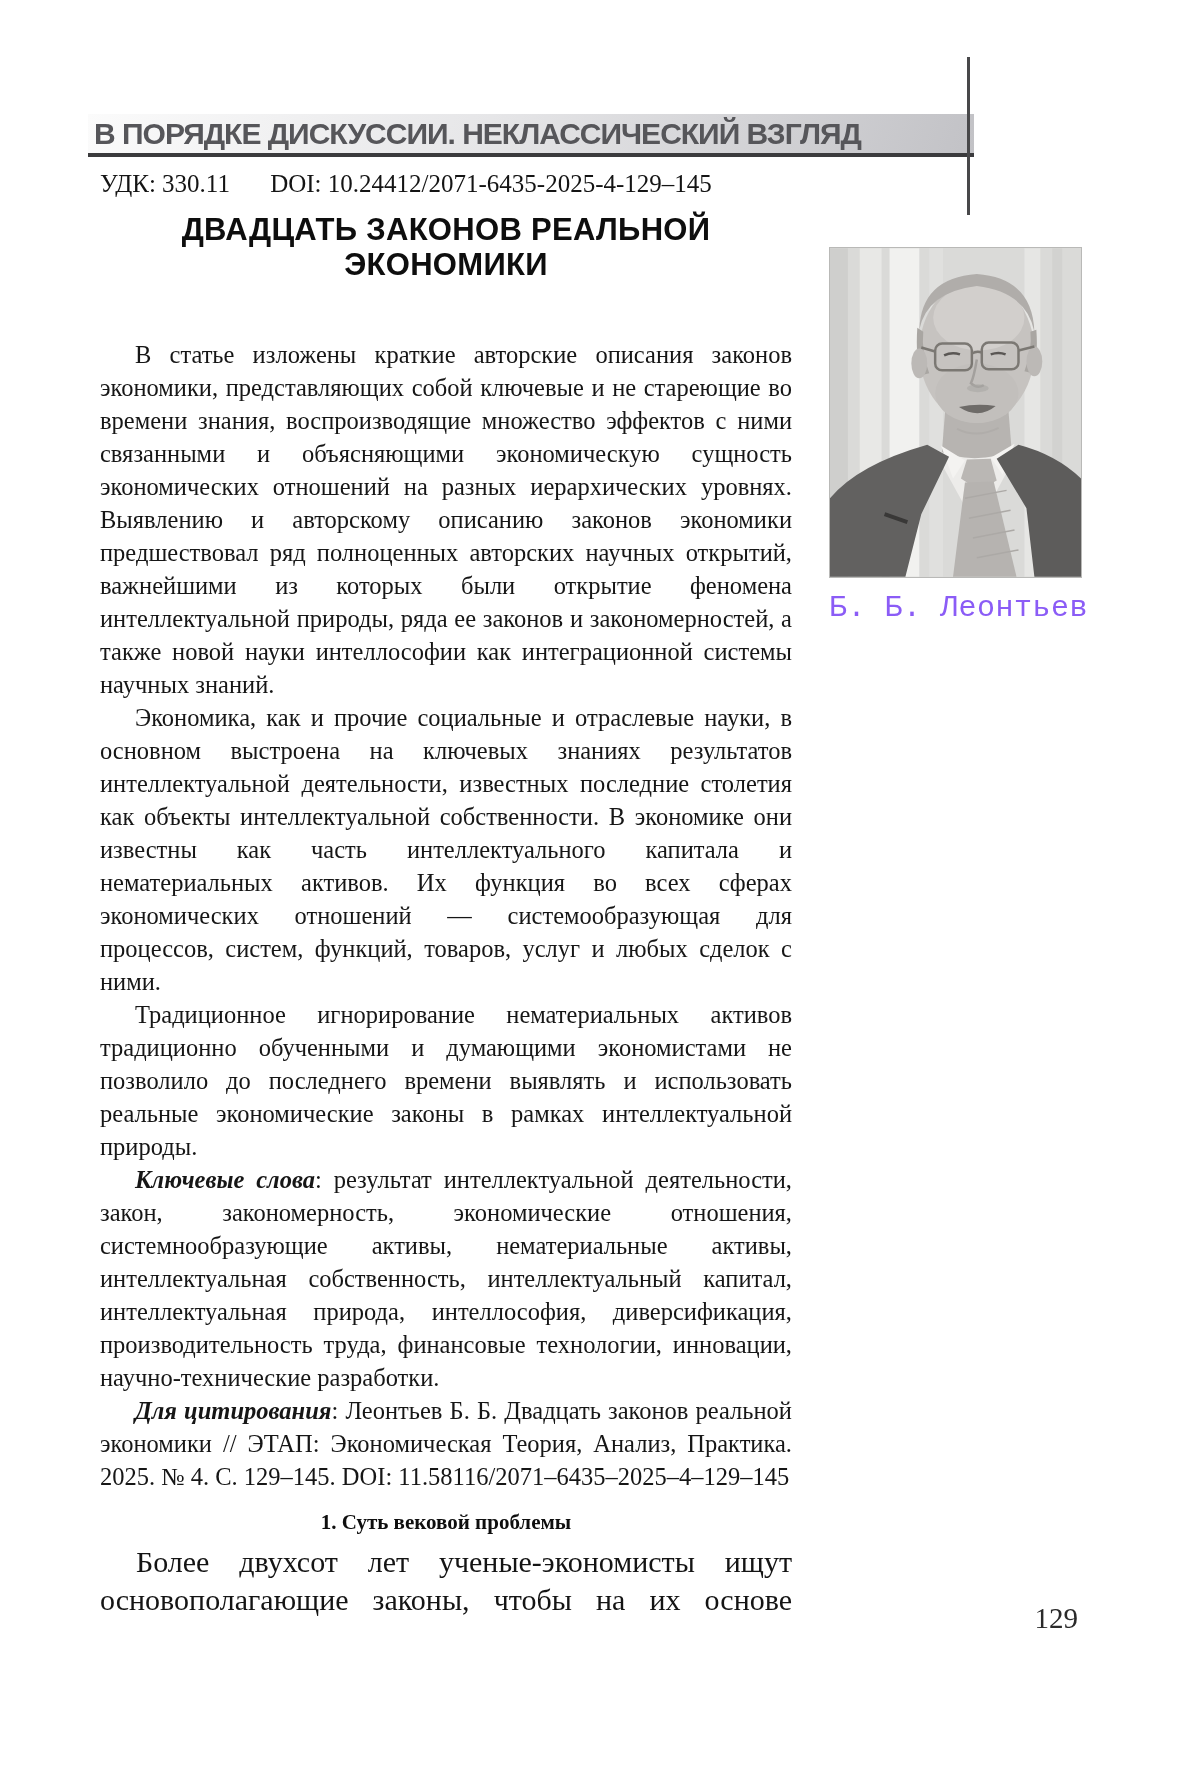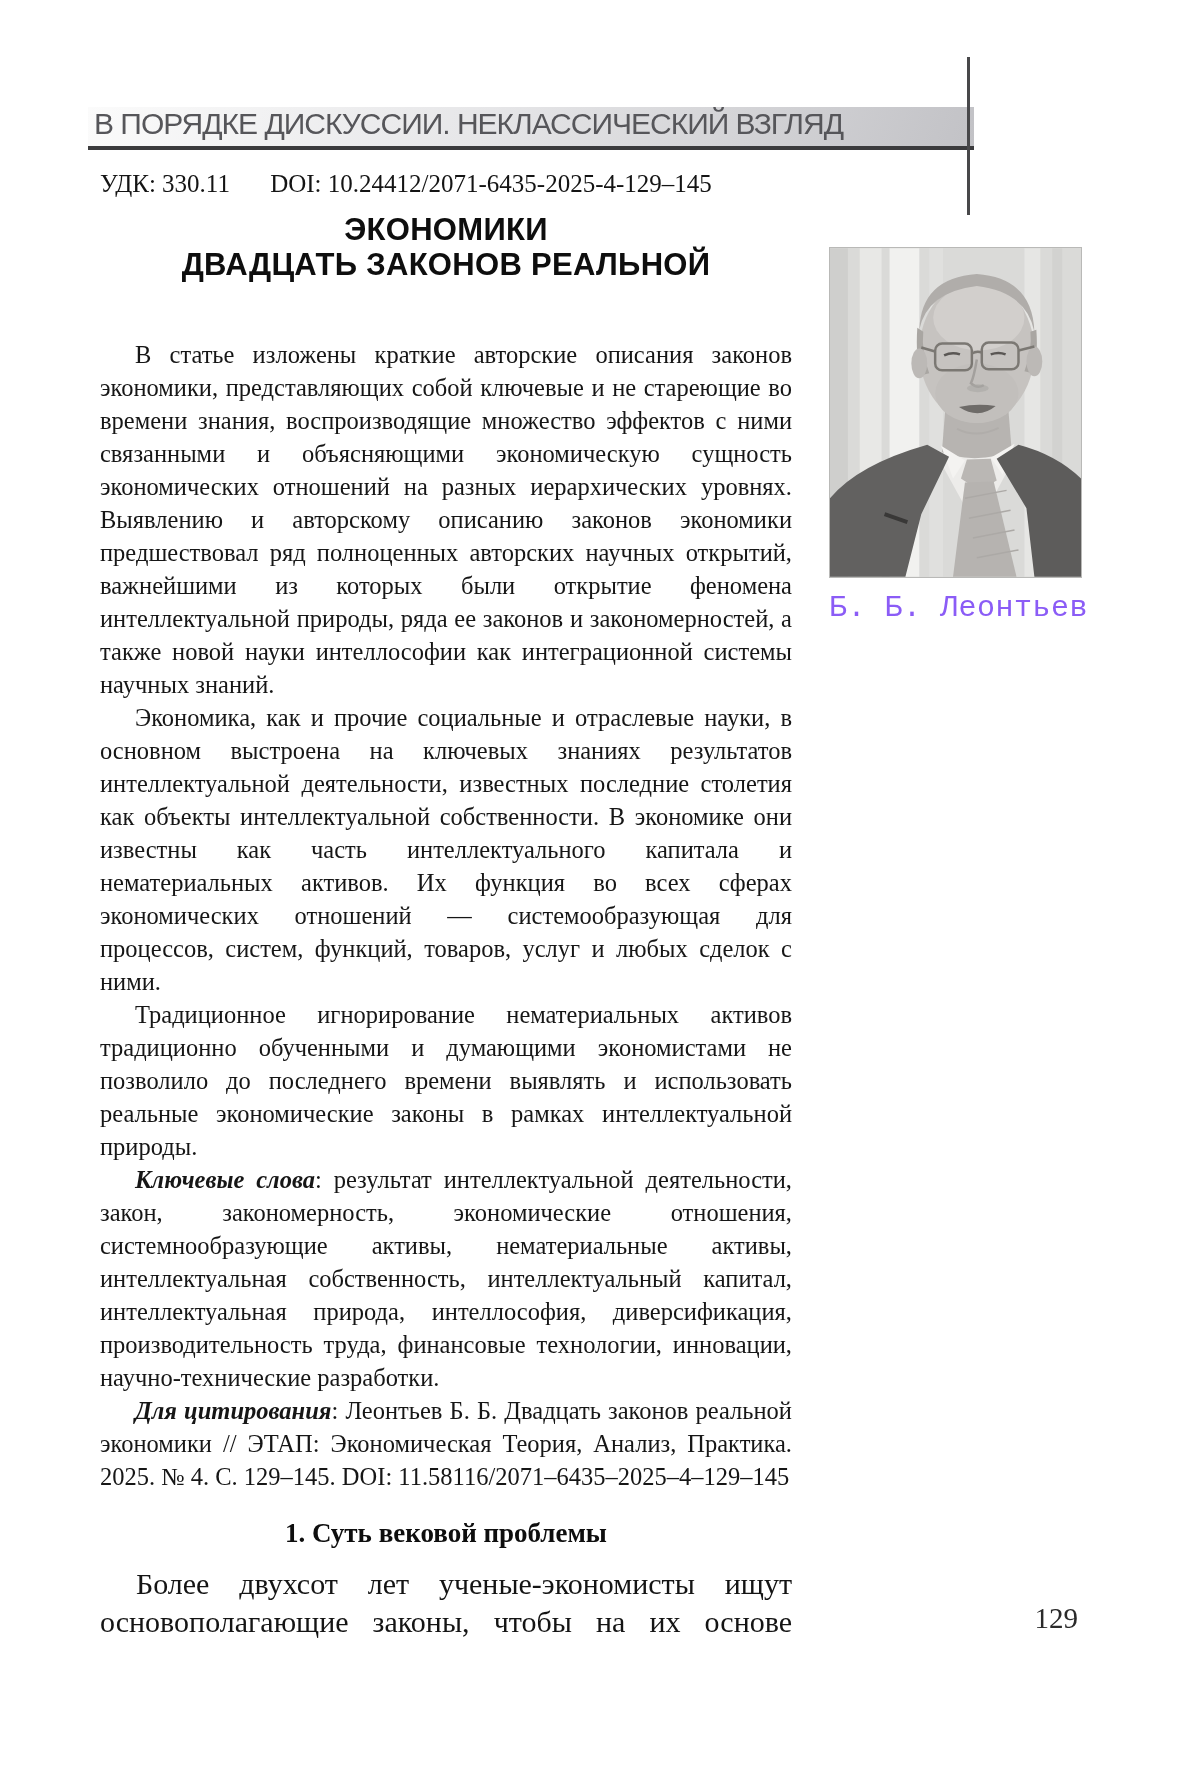--- a/index.html
+++ b/index.html
@@ -2,24 +2,24 @@
 <html><head>
 <meta charset="utf-8">
 <style>
   html,body{margin:0;padding:0;background:#ffffff;}
   .page{
     position:relative;width:1200px;height:1780px;background:#ffffff;
     overflow:hidden;font-family:"Liberation Serif",serif;color:#161616;
   }
   
   .rubric-bar{
-    position:absolute;left:88px;top:107px;width:880px;height:39px;
+    position:absolute;left:88px;top:114px;width:880px;height:39px;
     background:linear-gradient(110deg,#fbfbfb 0%,#e6e6e8 45%,#c2c2c6 100%);
     border-bottom:4px solid #3b3b3d;
-    display:flex;padding-left:6px;box-sizing:content-box;
+    display:flex;align-items:center;padding-left:6px;box-sizing:content-box;font-weight:bold;
   }
   .rubric-text{
     font-family:"Liberation Sans",sans-serif;font-size:30px;color:#56565a;
     letter-spacing:-1px;white-space:nowrap;
   }
   .vertical-rule{
     position:absolute;left:967px;top:57px;width:3px;height:158px;background:#48484a;
   }
   
   .udk-line{position:absolute;left:100px;top:170px;font-size:25px;color:#141414;}
@@ -44,21 +44,21 @@
   
   .abstract{
     position:absolute;left:100px;top:338px;width:692px;
     font-size:24.5px;line-height:33px;text-align:justify;hyphens:none;
   }
   .abstract p{margin:0;text-indent:35px;}
   .label-bi{font-weight:700;font-style:italic;}
   
   .section{position:absolute;left:100px;top:1502px;width:692px;}
   .section .section-heading{
-    margin:16px;font-size:27px;font-weight:700;text-align:center;color:#0e0e0e;
+    margin:8px;font-size:21px;font-weight:700;text-align:center;color:#0e0e0e;
     font-family:"Liberation Serif",serif;
   }
   .section p{
     margin:4px 0 0 0;font-size:30px;line-height:38px;color:#141414;
     text-align:justify;text-align-last:justify;text-indent:36px;word-spacing:4px;
   }
   .page-number{
     position:absolute;left:1008px;top:1602px;width:70px;text-align:right;
     font-size:29px;color:#2a2a2a;
   }
@@ -72,22 +72,22 @@
     <span class="rubric-text">В ПОРЯДКЕ ДИСКУССИИ. НЕКЛАССИЧЕСКИЙ ВЗГЛЯД</span>
   </div>
   <div class="vertical-rule"></div>
 
   <div class="udk-line">
     <span class="udk">УДК: 330.11</span>
     <span class="doi">DOI: 10.24412/2071-6435-2025-4-129–145</span>
   </div>
 
   <div class="title">
+    <div>ДВАДЦАТЬ ЗАКОНОВ РЕАЛЬНОЙ</div>
     <div>ЭКОНОМИКИ</div>
-    <div>ДВАДЦАТЬ ЗАКОНОВ РЕАЛЬНОЙ</div>
   </div>
 
   <div class="photo">
     <svg viewBox="0 0 253 331" aria-hidden="true">
 
       <rect width="253" height="331" fill="#dadad8"></rect>
       <rect x="0" width="18" height="331" fill="#cfcfcd"></rect>
       <rect x="30" width="22" height="331" fill="#e8e8e6"></rect>
       <rect x="60" width="30" height="331" fill="#f1f1ef"></rect>
       <rect x="100" width="14" height="331" fill="#e0e0de"></rect>

